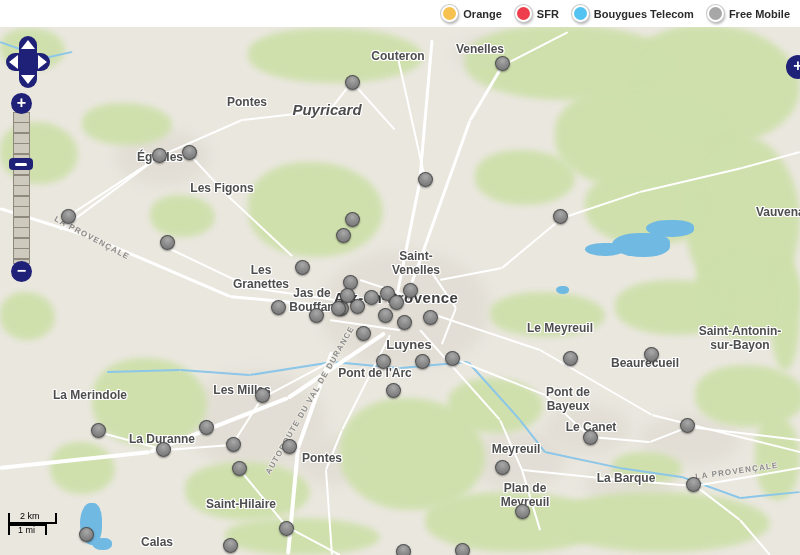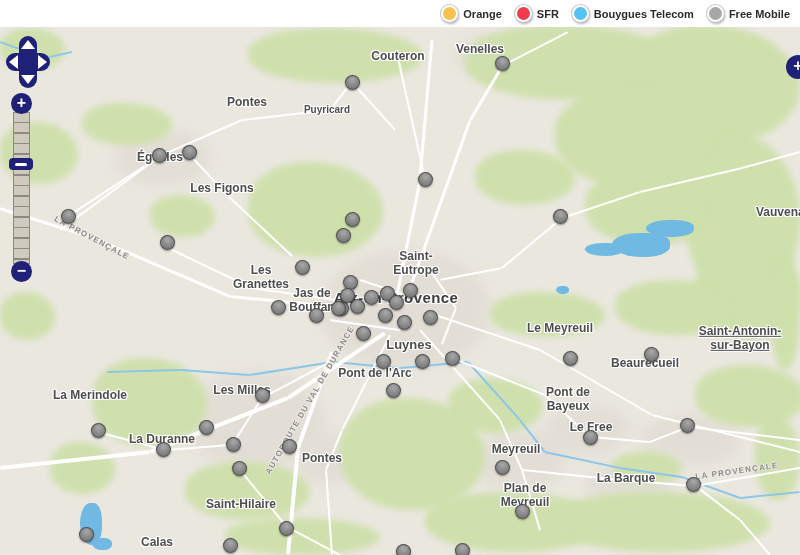--- a/index.html
+++ b/index.html
@@ -83,20 +83,26 @@
 
     <div id="zoom-in" class="round-btn navy">+</div>
     <div id="zoom-track"></div>
     <div id="zoom-handle" class="navy">
       <span class="slot"></span>
     </div>
     <div id="zoom-out" class="round-btn navy">−</div>
 
     <div id="expand-btn" class="round-btn navy">+</div>
 
+    <div id="scale">
+      <div class="scale-km"></div>
+      <div class="scale-mi"></div>
+      <span id="scale-km-label" class="scale-text">2 km</span>
+      <span id="scale-mi-label" class="scale-text">1 mi</span>
+    </div>
   <div class="urban" style="left: 320px; top: 250px; width: 170px; height: 120px;"></div>
       <div class="urban" style="left: 185px; top: 370px; width: 140px; height: 100px;"></div>
       <div class="urban" style="left: 115px; top: 130px; width: 95px; height: 55px;"></div>
       <div class="urban" style="left: 455px; top: 35px; width: 75px; height: 40px;"></div>
       <div class="urban" style="left: 295px; top: 435px; width: 75px; height: 50px;"></div>
       <div class="urban" style="left: 470px; top: 430px; width: 95px; height: 60px;"></div>
       <div class="urban" style="left: 545px; top: 405px; width: 85px; height: 50px;"></div>
       <div class="urban" style="left: 640px; top: 415px; width: 100px; height: 50px;"></div>
       <div class="urban" style="left: 585px; top: 465px; width: 90px; height: 40px;"></div>
       <div class="green" style="left: 465px; top: 25px; width: 210px; height: 75px;"></div>
@@ -203,49 +209,49 @@
       <div class="road" style="left: 330px; top: 319px; width: 70.7107px; height: 2px; transform: rotate(0.141897rad);"></div>
       <div class="road" style="left: 360px; top: 279px; width: 63.2456px; height: 2px; transform: rotate(0.321751rad);"></div>
       <div class="road" style="left: 693px; top: 483px; width: 59.203px; height: 2px; transform: rotate(0.653636rad);"></div>
       <div class="road" style="left: 740px; top: 519px; width: 46.0977px; height: 2px; transform: rotate(0.86217rad);"></div>
       <div class="road-label" style="left: 92px; top: 238px; transform: translate(-50%, -50%) rotate(28deg);">LA PROVENÇALE</div>
       <div class="road-label" style="left: 310px; top: 400px; transform: translate(-50%, -50%) rotate(-60deg);">AUTOROUTE DU VAL DE DURANCE</div>
       <div class="road-label" style="left: 737px; top: 471px; transform: translate(-50%, -50%) rotate(-8deg);">LA PROVENÇALE</div>
       <div class="place-label" style="font-size: 12px; left: 398px; top: 56px; transform: translate(-50%, -50%);">Couteron</div>
       <div class="place-label" style="font-size: 12px; left: 480px; top: 49px; transform: translate(-50%, -50%);">Venelles</div>
       <div class="place-label" style="font-size: 12px; left: 247px; top: 102px; transform: translate(-50%, -50%);">Pontes</div>
-      <div class="place-label" style="font-size: 10px; left: 327px; top: 110px; transform: translate(-50%, -50%);">Puyricard</div>
+      <div class="place-label" style="font-size: 15px; left: 327px; top: 110px; transform: translate(-50%, -50%); font-style: italic;">Puyricard</div>
       <div class="place-label" style="font-size: 12px; left: 160px; top: 157px; transform: translate(-50%, -50%);">Éguilles</div>
       <div class="place-label" style="font-size: 12px; left: 222px; top: 188px; transform: translate(-50%, -50%);">Les Figons</div>
       <div class="place-label" style="font-size: 12px; left: 756px; top: 212px; transform: translateY(-50%);">Vauvenargues</div>
       <div class="place-label" style="font-size: 12px; left: 261px; top: 277px; transform: translate(-50%, -50%);">Les
 Granettes</div>
       <div class="place-label" style="font-size: 12px; left: 416px; top: 263px; transform: translate(-50%, -50%);">Saint-
-Eutrope</div>
+Venelles</div>
       <div class="place-label" style="font-size: 12px; left: 312px; top: 300px; transform: translate(-50%, -50%);">Jas de
 Bouffan</div>
       <div class="place-label big" style="font-size: 15px; left: 396px; top: 298px; transform: translate(-50%, -50%);">Aix-en-Provence</div>
       <div class="place-label" style="font-size: 13px; left: 409px; top: 345px; transform: translate(-50%, -50%);">Luynes</div>
       <div class="place-label" style="font-size: 12px; left: 560px; top: 328px; transform: translate(-50%, -50%);">Le Meyreuil</div>
-      <div class="place-label" style="font-size: 12px; left: 740px; top: 338px; transform: translate(-50%, -50%); text-decoration: underline;">Saint-Antonin-
+      <div class="place-label" style="font-size: 12px; left: 740px; top: 338px; transform: translate(-50%, -50%);">Saint-Antonin-
 sur-Bayon</div>
       <div class="place-label" style="font-size: 12px; left: 645px; top: 363px; transform: translate(-50%, -50%);">Beaurecueil</div>
       <div class="place-label" style="font-size: 12px; left: 375px; top: 373px; transform: translate(-50%, -50%);">Pont de l'Arc</div>
       <div class="place-label" style="font-size: 12px; left: 242px; top: 390px; transform: translate(-50%, -50%);">Les Milles</div>
       <div class="place-label" style="font-size: 12px; left: 90px; top: 395px; transform: translate(-50%, -50%);">La Merindole</div>
       <div class="place-label" style="font-size: 12px; left: 162px; top: 439px; transform: translate(-50%, -50%);">La Duranne</div>
       <div class="place-label" style="font-size: 12px; left: 322px; top: 458px; transform: translate(-50%, -50%);">Pontes</div>
       <div class="place-label" style="font-size: 12px; left: 241px; top: 504px; transform: translate(-50%, -50%);">Saint-Hilaire</div>
       <div class="place-label" style="font-size: 12px; left: 157px; top: 542px; transform: translate(-50%, -50%);">Calas</div>
       <div class="place-label" style="font-size: 12px; left: 516px; top: 449px; transform: translate(-50%, -50%);">Meyreuil</div>
       <div class="place-label" style="font-size: 12px; left: 525px; top: 495px; transform: translate(-50%, -50%);">Plan de
 Meyreuil</div>
       <div class="place-label" style="font-size: 12px; left: 568px; top: 399px; transform: translate(-50%, -50%);">Pont de
 Bayeux</div>
-      <div class="place-label" style="font-size: 12px; left: 591px; top: 427px; transform: translate(-50%, -50%);">Le Free</div>
+      <div class="place-label" style="font-size: 12px; left: 591px; top: 427px; transform: translate(-50%, -50%);">Le Canet</div>
       <div class="place-label" style="font-size: 12px; left: 626px; top: 478px; transform: translate(-50%, -50%);">La Barque</div>
       <div class="antenna" style="left: 344.5px; top: 74.5px;"></div>
       <div class="antenna" style="left: 494.5px; top: 55.5px;"></div>
       <div class="antenna" style="left: 151.5px; top: 147.5px;"></div>
       <div class="antenna" style="left: 181.5px; top: 144.5px;"></div>
       <div class="antenna" style="left: 60.5px; top: 208.5px;"></div>
       <div class="antenna" style="left: 159.5px; top: 234.5px;"></div>
       <div class="antenna" style="left: 417.5px; top: 171.5px;"></div>
       <div class="antenna" style="left: 552.5px; top: 208.5px;"></div>
       <div class="antenna" style="left: 344.5px; top: 211.5px;"></div>

